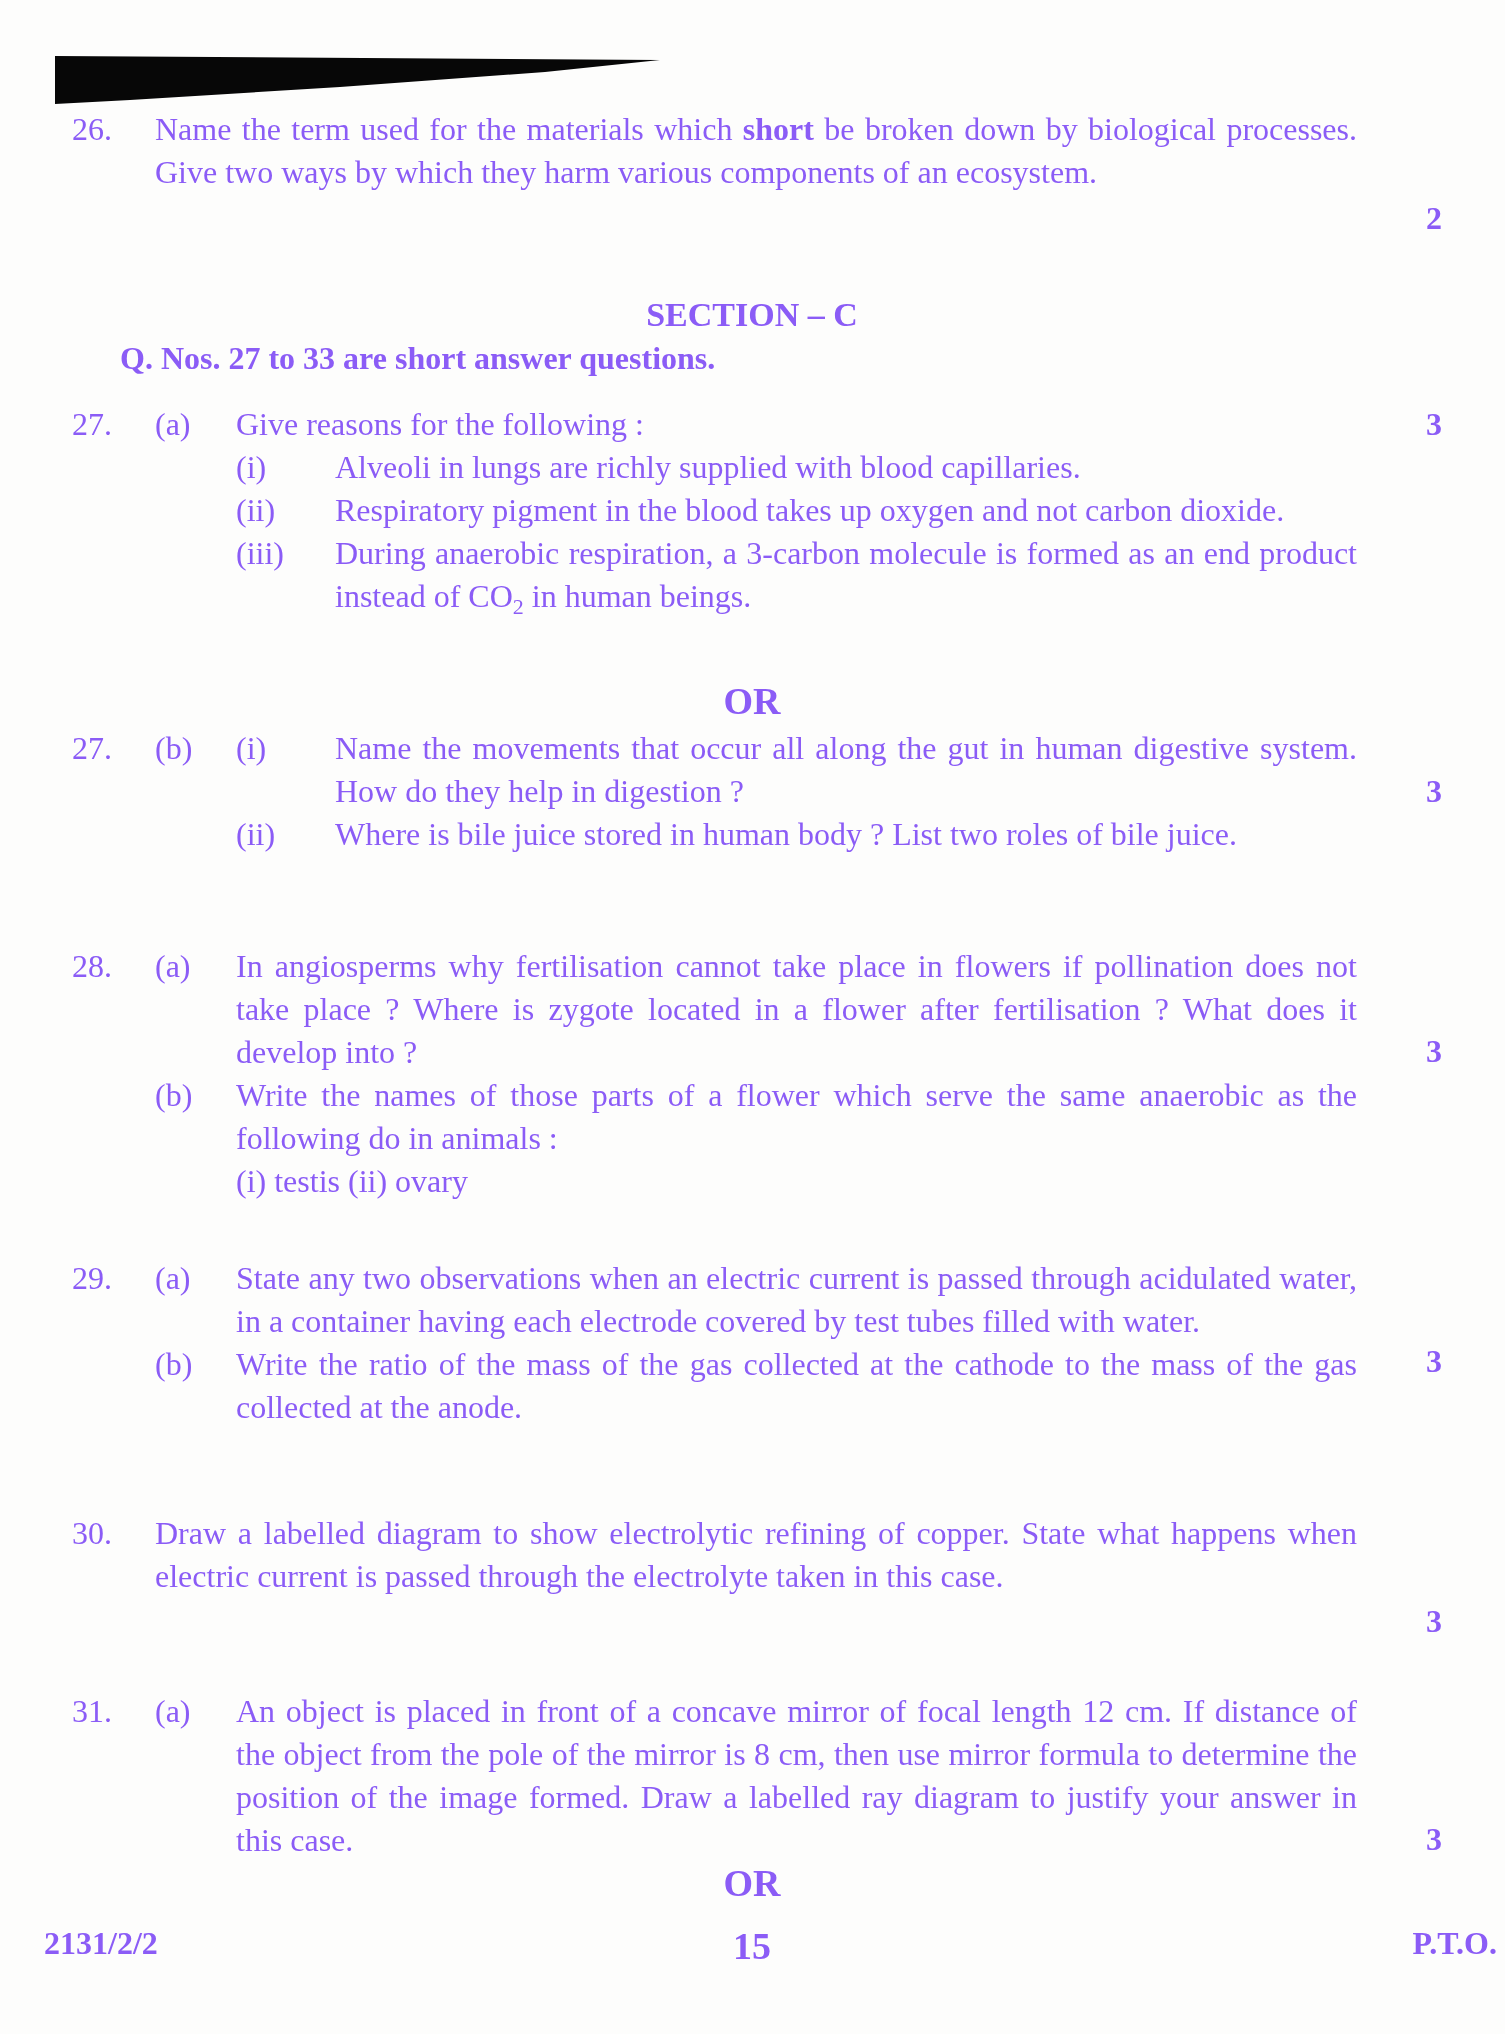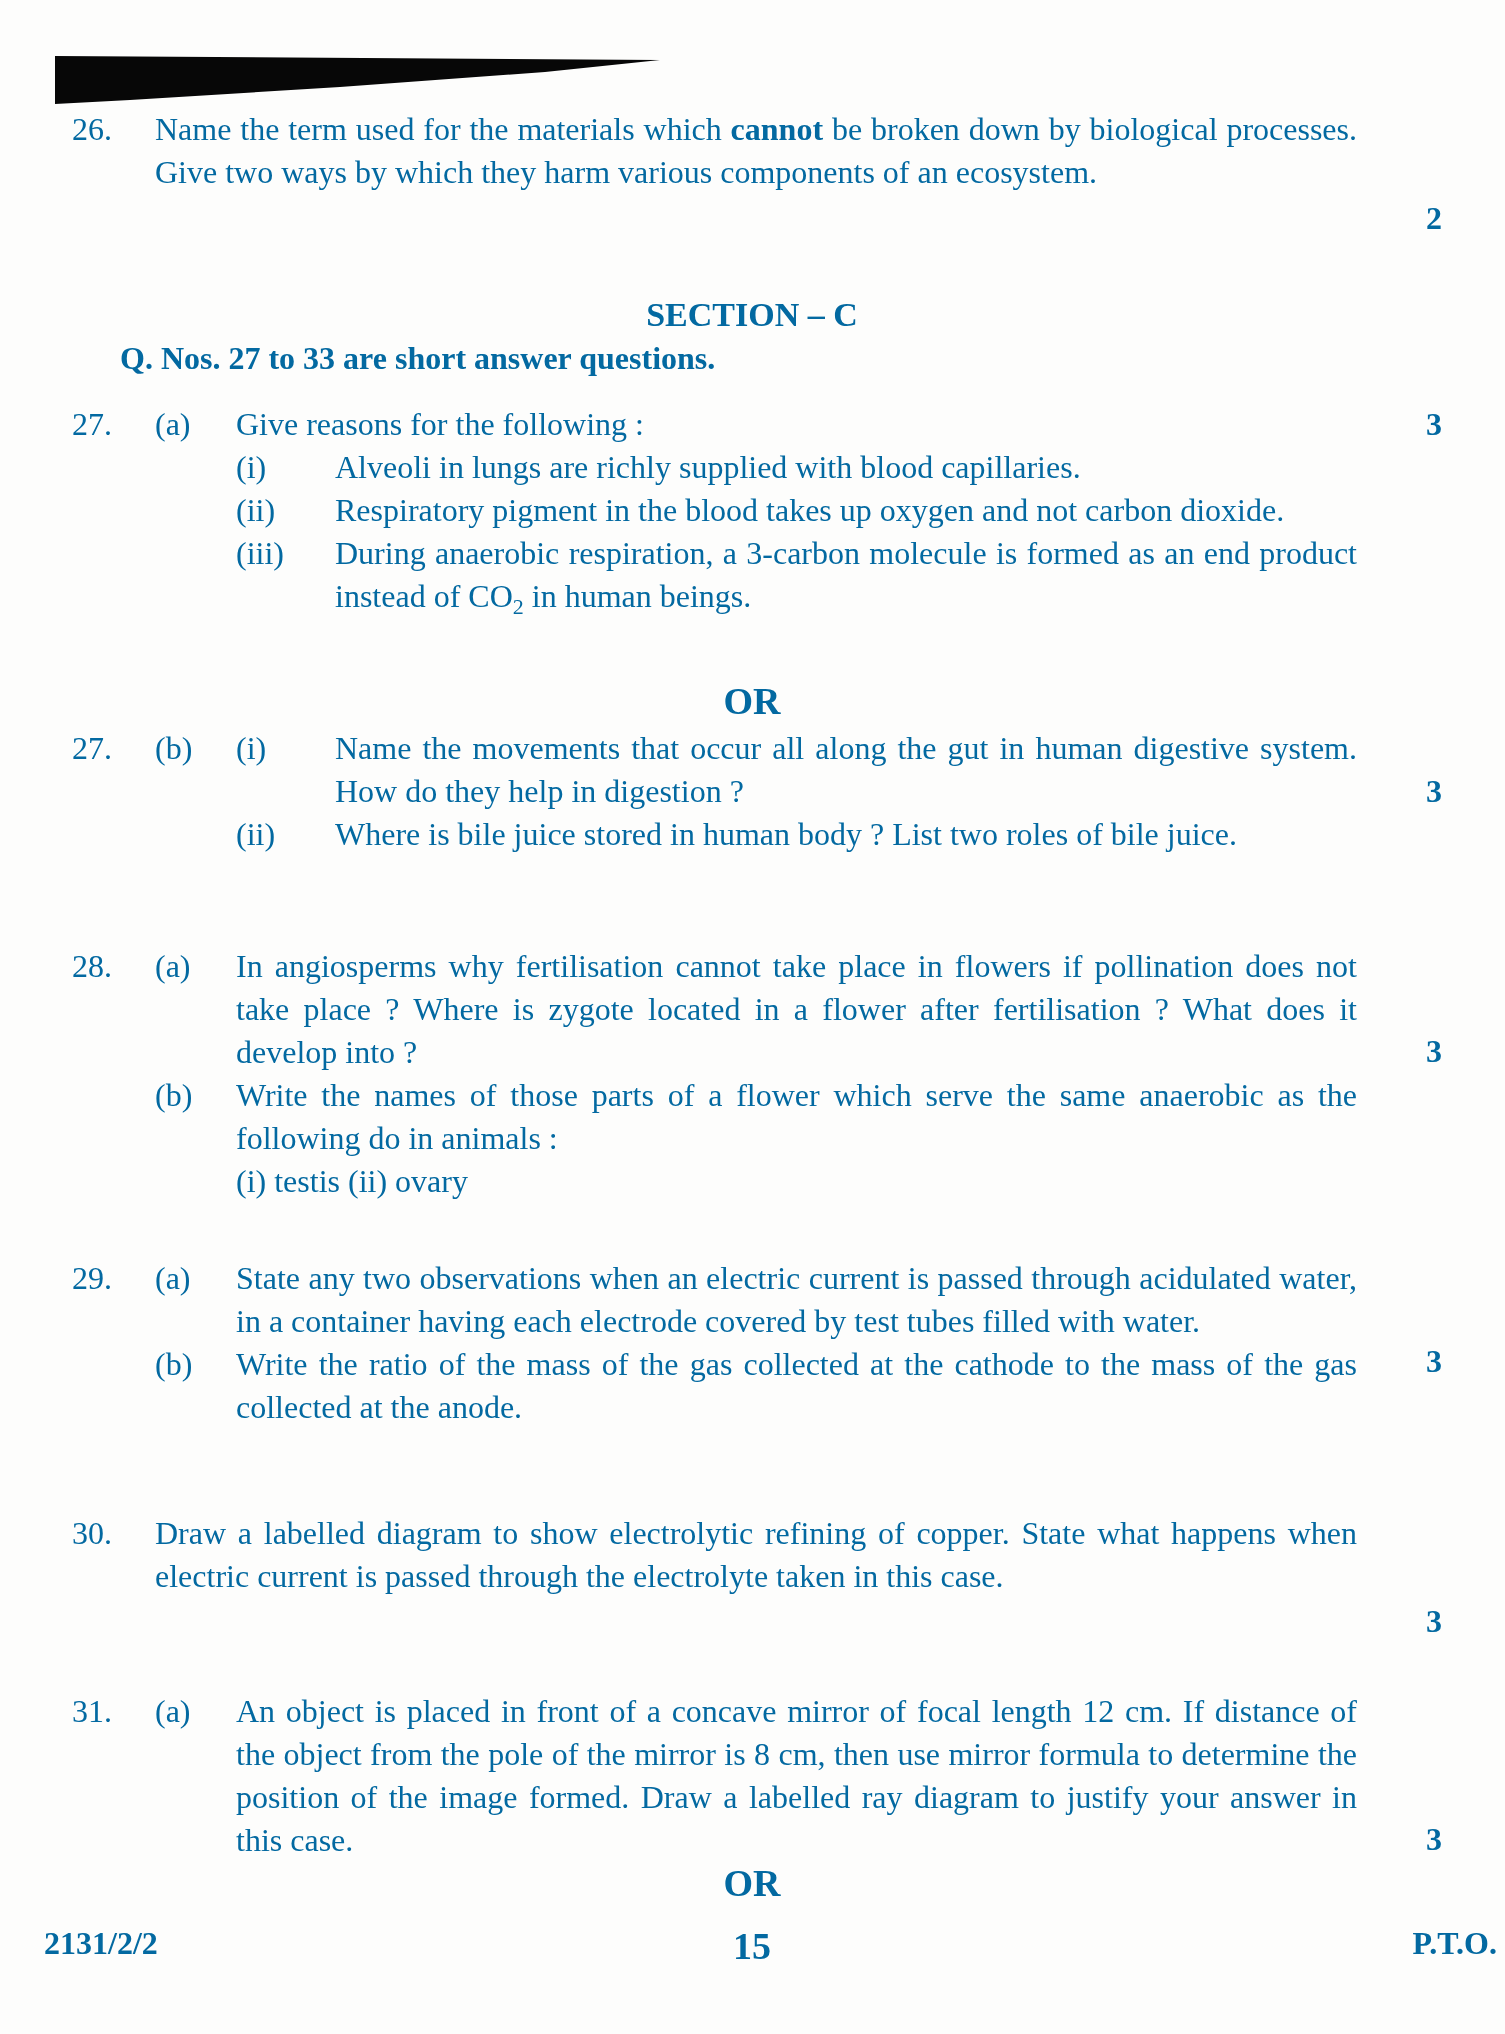--- a/index.html
+++ b/index.html
@@ -2,21 +2,21 @@
 <html><head>
 <meta charset="utf-8">
 <style>
   html, body { margin:0; padding:0; background:#ffffff; }
   .page {
     position: relative;
     width: 1505px;
     height: 2034px;
     background: #fdfdfc;
     font-family: "Liberation Serif", "DejaVu Serif", serif;
-    color: #0369a1;
+    color: #8b5cf6;
     overflow: hidden;
   }
   .block {
     position: absolute;
     font-size: 32px;
     line-height: 43px;
   }
   .row { display: flex; align-items: flex-start; }
   .num    { width: 83px;  flex: none; }
   .letter { width: 81px;  flex: none; }
@@ -56,21 +56,21 @@
 <div class="page">
 
   <svg class="ink-blob" width="700" height="115" viewBox="0 0 700 115">
     <polygon points="55,56 660,60 545,72 340,87 130,100 55,104" fill="#070707"></polygon>
   </svg>
 
   <div class="block" style="top:108px; left:72px; width:1285px;">
     <div class="row">
       <span class="num">26.</span>
       <div class="txt w-main">
-        <span>Name the term used for the materials which </span><span class="bold">cannot</span><span> be broken down by biological processes. Give two ways by which they harm various components of an ecosystem.</span>
+        <span>Name the term used for the materials which </span><span class="bold">short</span><span> be broken down by biological processes. Give two ways by which they harm various components of an ecosystem.</span>
       </div>
     </div>
   </div>
   <span class="marks" style="top:197px;">2</span>
 
   <div class="center-line" style="top:293px; font-size:34px;">SECTION – C</div>
   <div class="block bold" style="top:337px; left:120px;">Q. Nos. 27 to 33 are short answer questions.</div>
 
   <div class="block" style="top:403px; left:72px; width:1285px;">
     <div class="row">

